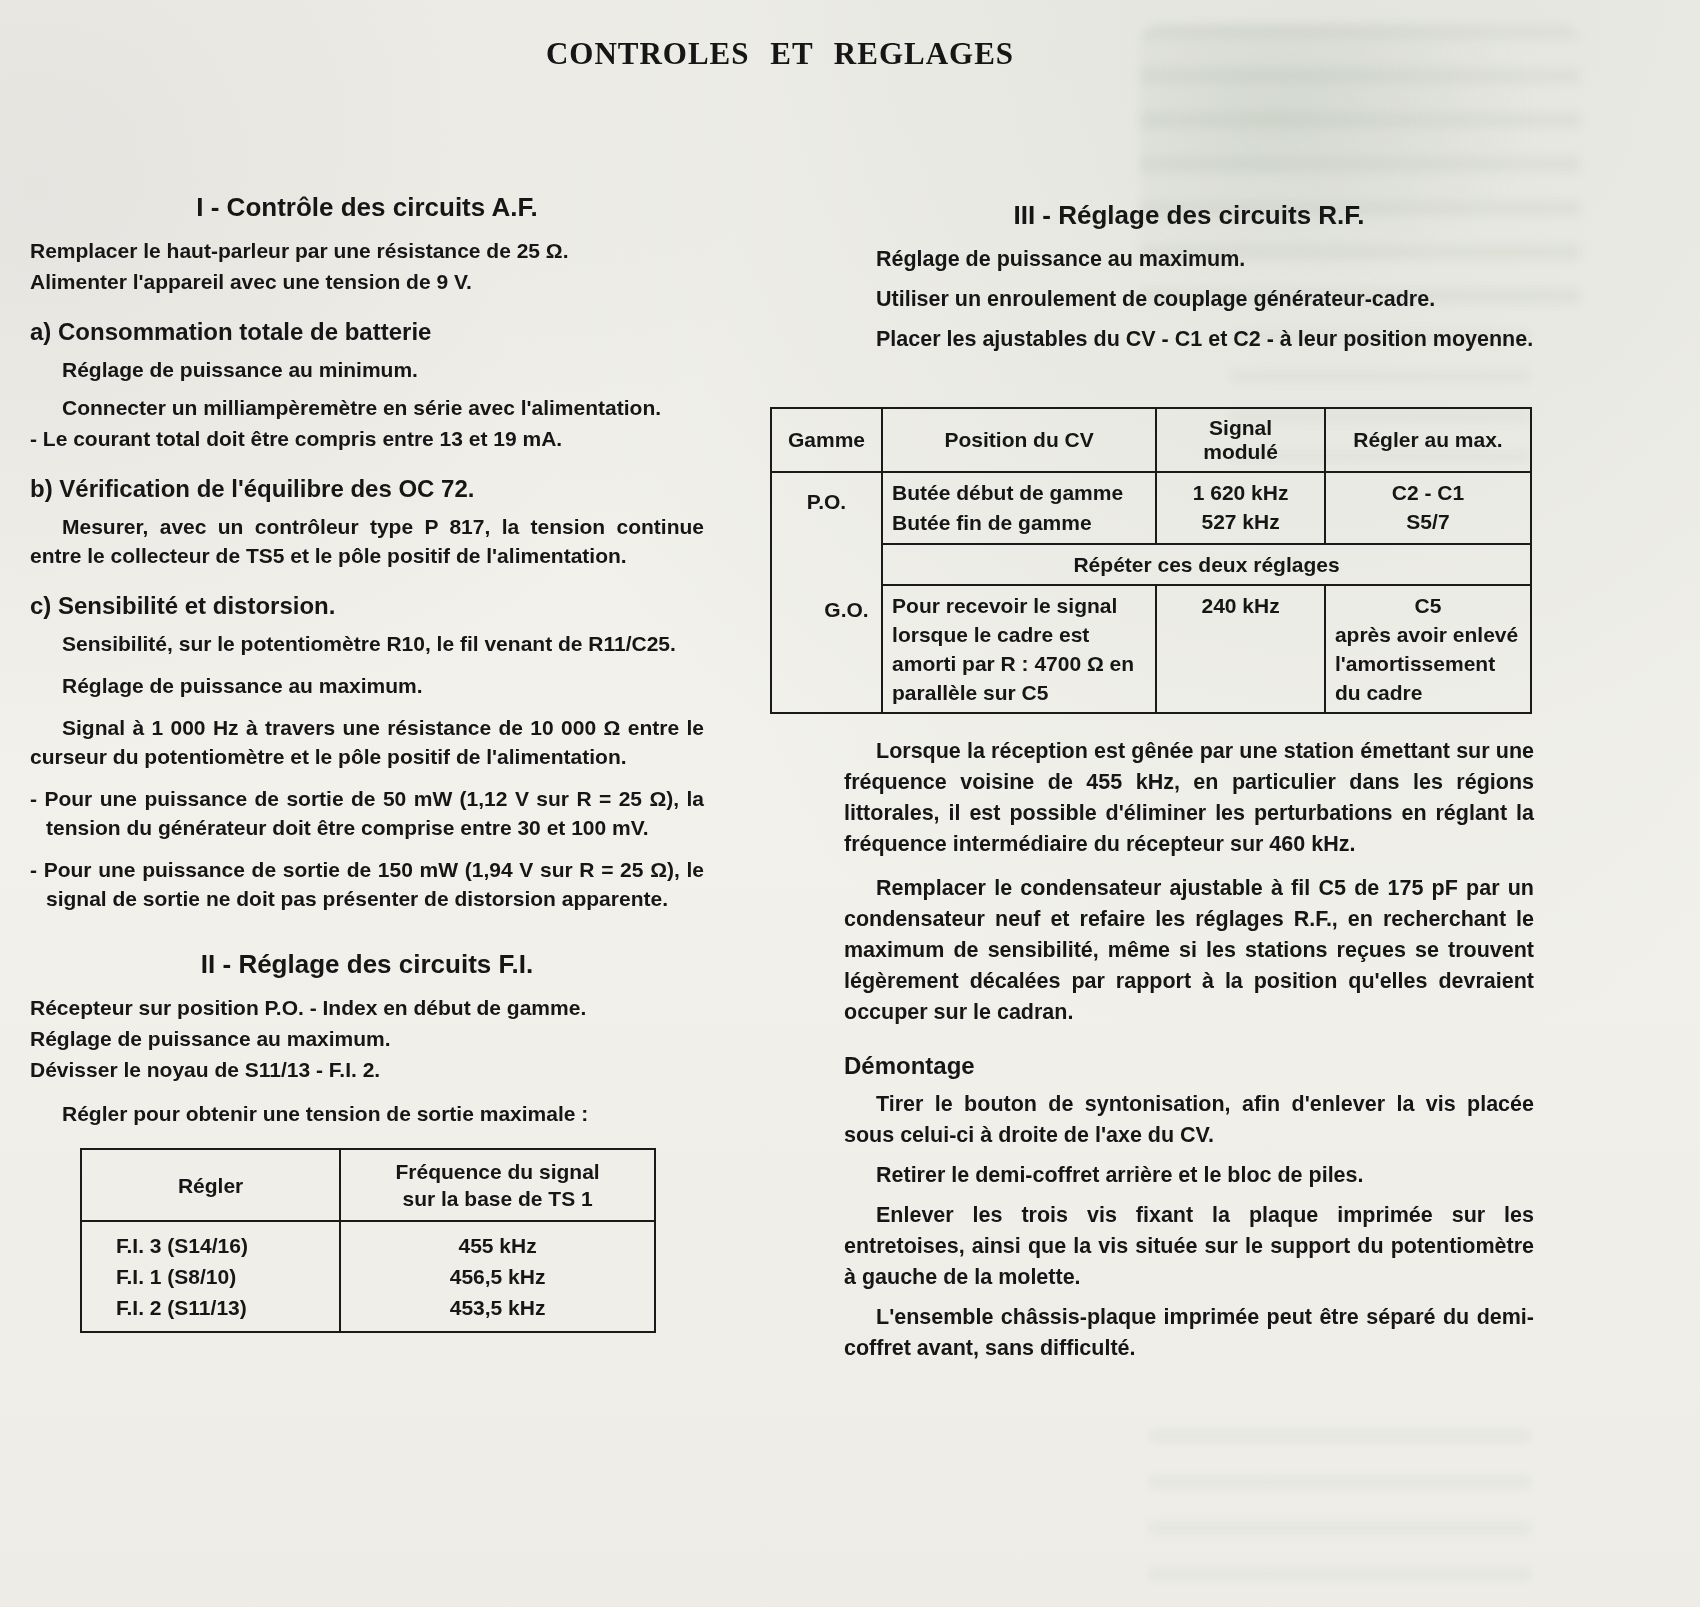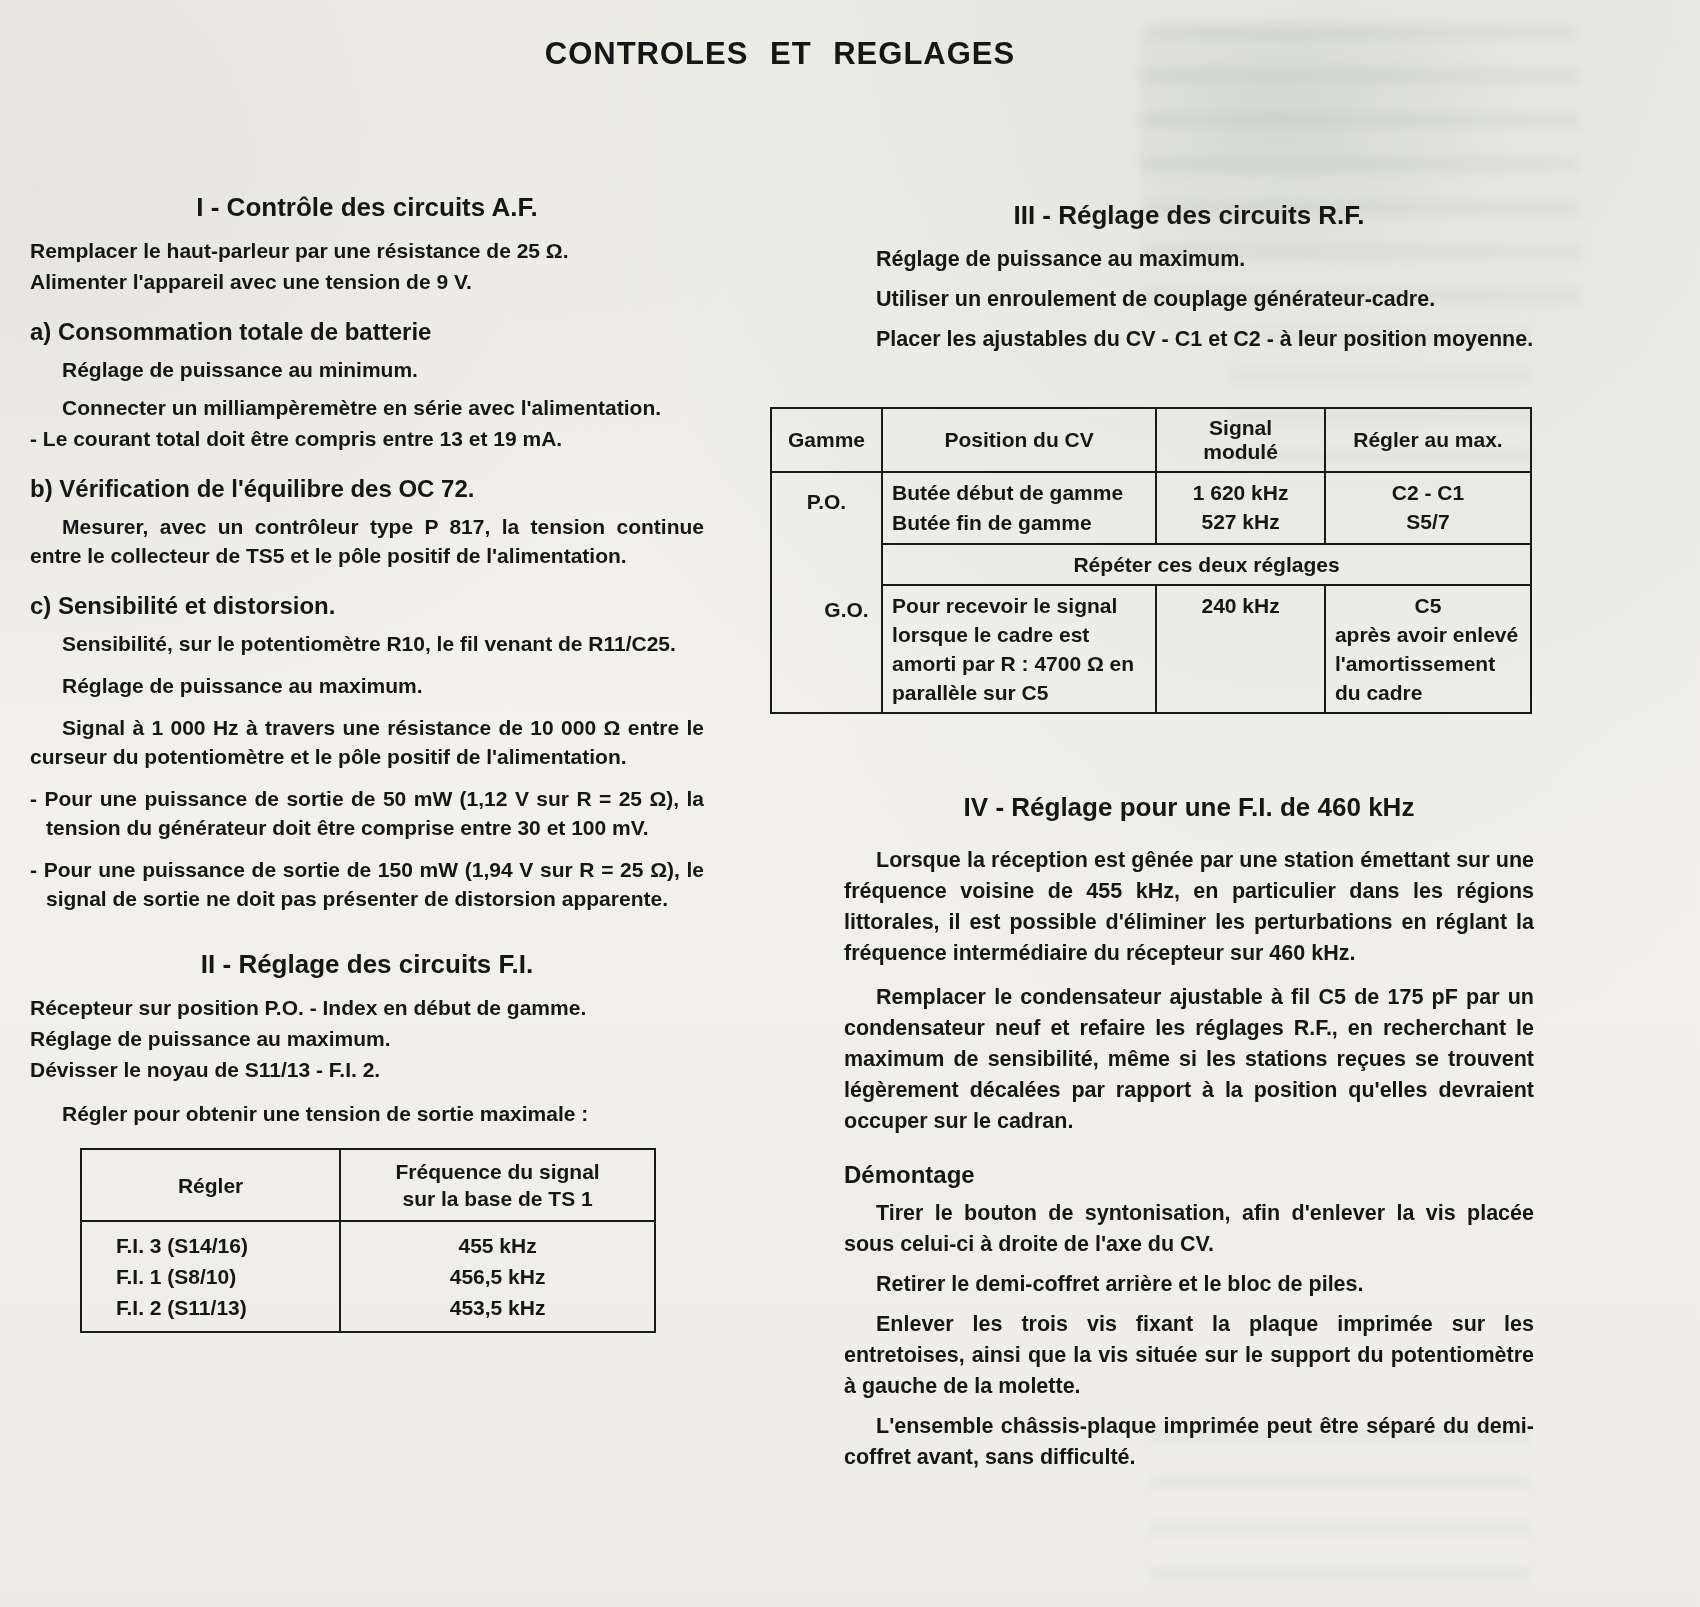--- a/index.html
+++ b/index.html
@@ -41,20 +41,21 @@
     filter: blur(4px);
   }
 
   .doc-title {
     position: absolute;
     top: 36px; left: 0; width: 1560px;
     text-align: center;
     font-size: 31px;
     letter-spacing: 1px;
     word-spacing: 12px;
+    font-family: Liberation Serif, serif;
   }
 
   .col-left  { position: absolute; left: 30px;  top: 192px; width: 674px; }
   .col-right { position: absolute; left: 770px; top: 200px; width: 764px; }
   .rtext { padding-left: 74px; }
 
   .h-sec { text-align: center; font-size: 26px; margin: 0; }
   .h-sub { font-size: 24px; margin: 22px 0 4px 0; }
 
   p { margin: 0; font-size: 21px; line-height: 29px; text-align: justify; }
@@ -200,21 +201,20 @@
         <td class="c-sig">240 kHz</td>
         <td class="c-reg">
           <div class="main">C5</div>
           <div class="note">après avoir enlevé l'amortissement du cadre</div>
         </td>
       </tr>
     </tbody>
       </table>
 
     <div class="rtext">
-      <div class="h-sec" style="margin-top:78px;">IV - Réglage pour une F.I. de 460 kHz</div>
       <p class="pi" style="margin-top:22px;">Lorsque la réception est gênée par une station émettant sur une fréquence voisine de 455 kHz, en particulier dans les régions littorales, il est possible d'éliminer les perturbations en réglant la fréquence intermédiaire du récepteur sur 460 kHz.</p>
       <p class="pi gap-s">Remplacer le condensateur ajustable à fil C5 de 175 pF par un condensateur neuf et refaire les réglages R.F., en recherchant le maximum de sensibilité, même si les stations reçues se trouvent légèrement décalées par rapport à la position qu'elles devraient occuper sur le cadran.</p>
 
       <div class="h-sub" style="margin-top:24px;">Démontage</div>
       <p class="pi">Tirer le bouton de syntonisation, afin d'enlever la vis placée sous celui-ci à droite de l'axe du CV.</p>
       <p class="pi">Retirer le demi-coffret arrière et le bloc de piles.</p>
       <p class="pi">Enlever les trois vis fixant la plaque imprimée sur les entretoises, ainsi que la vis située sur le support du potentiomètre à gauche de la molette.</p>
       <p class="pi">L'ensemble châssis-plaque imprimée peut être séparé du demi-coffret avant, sans difficulté.</p>
     </div>
   </div>

